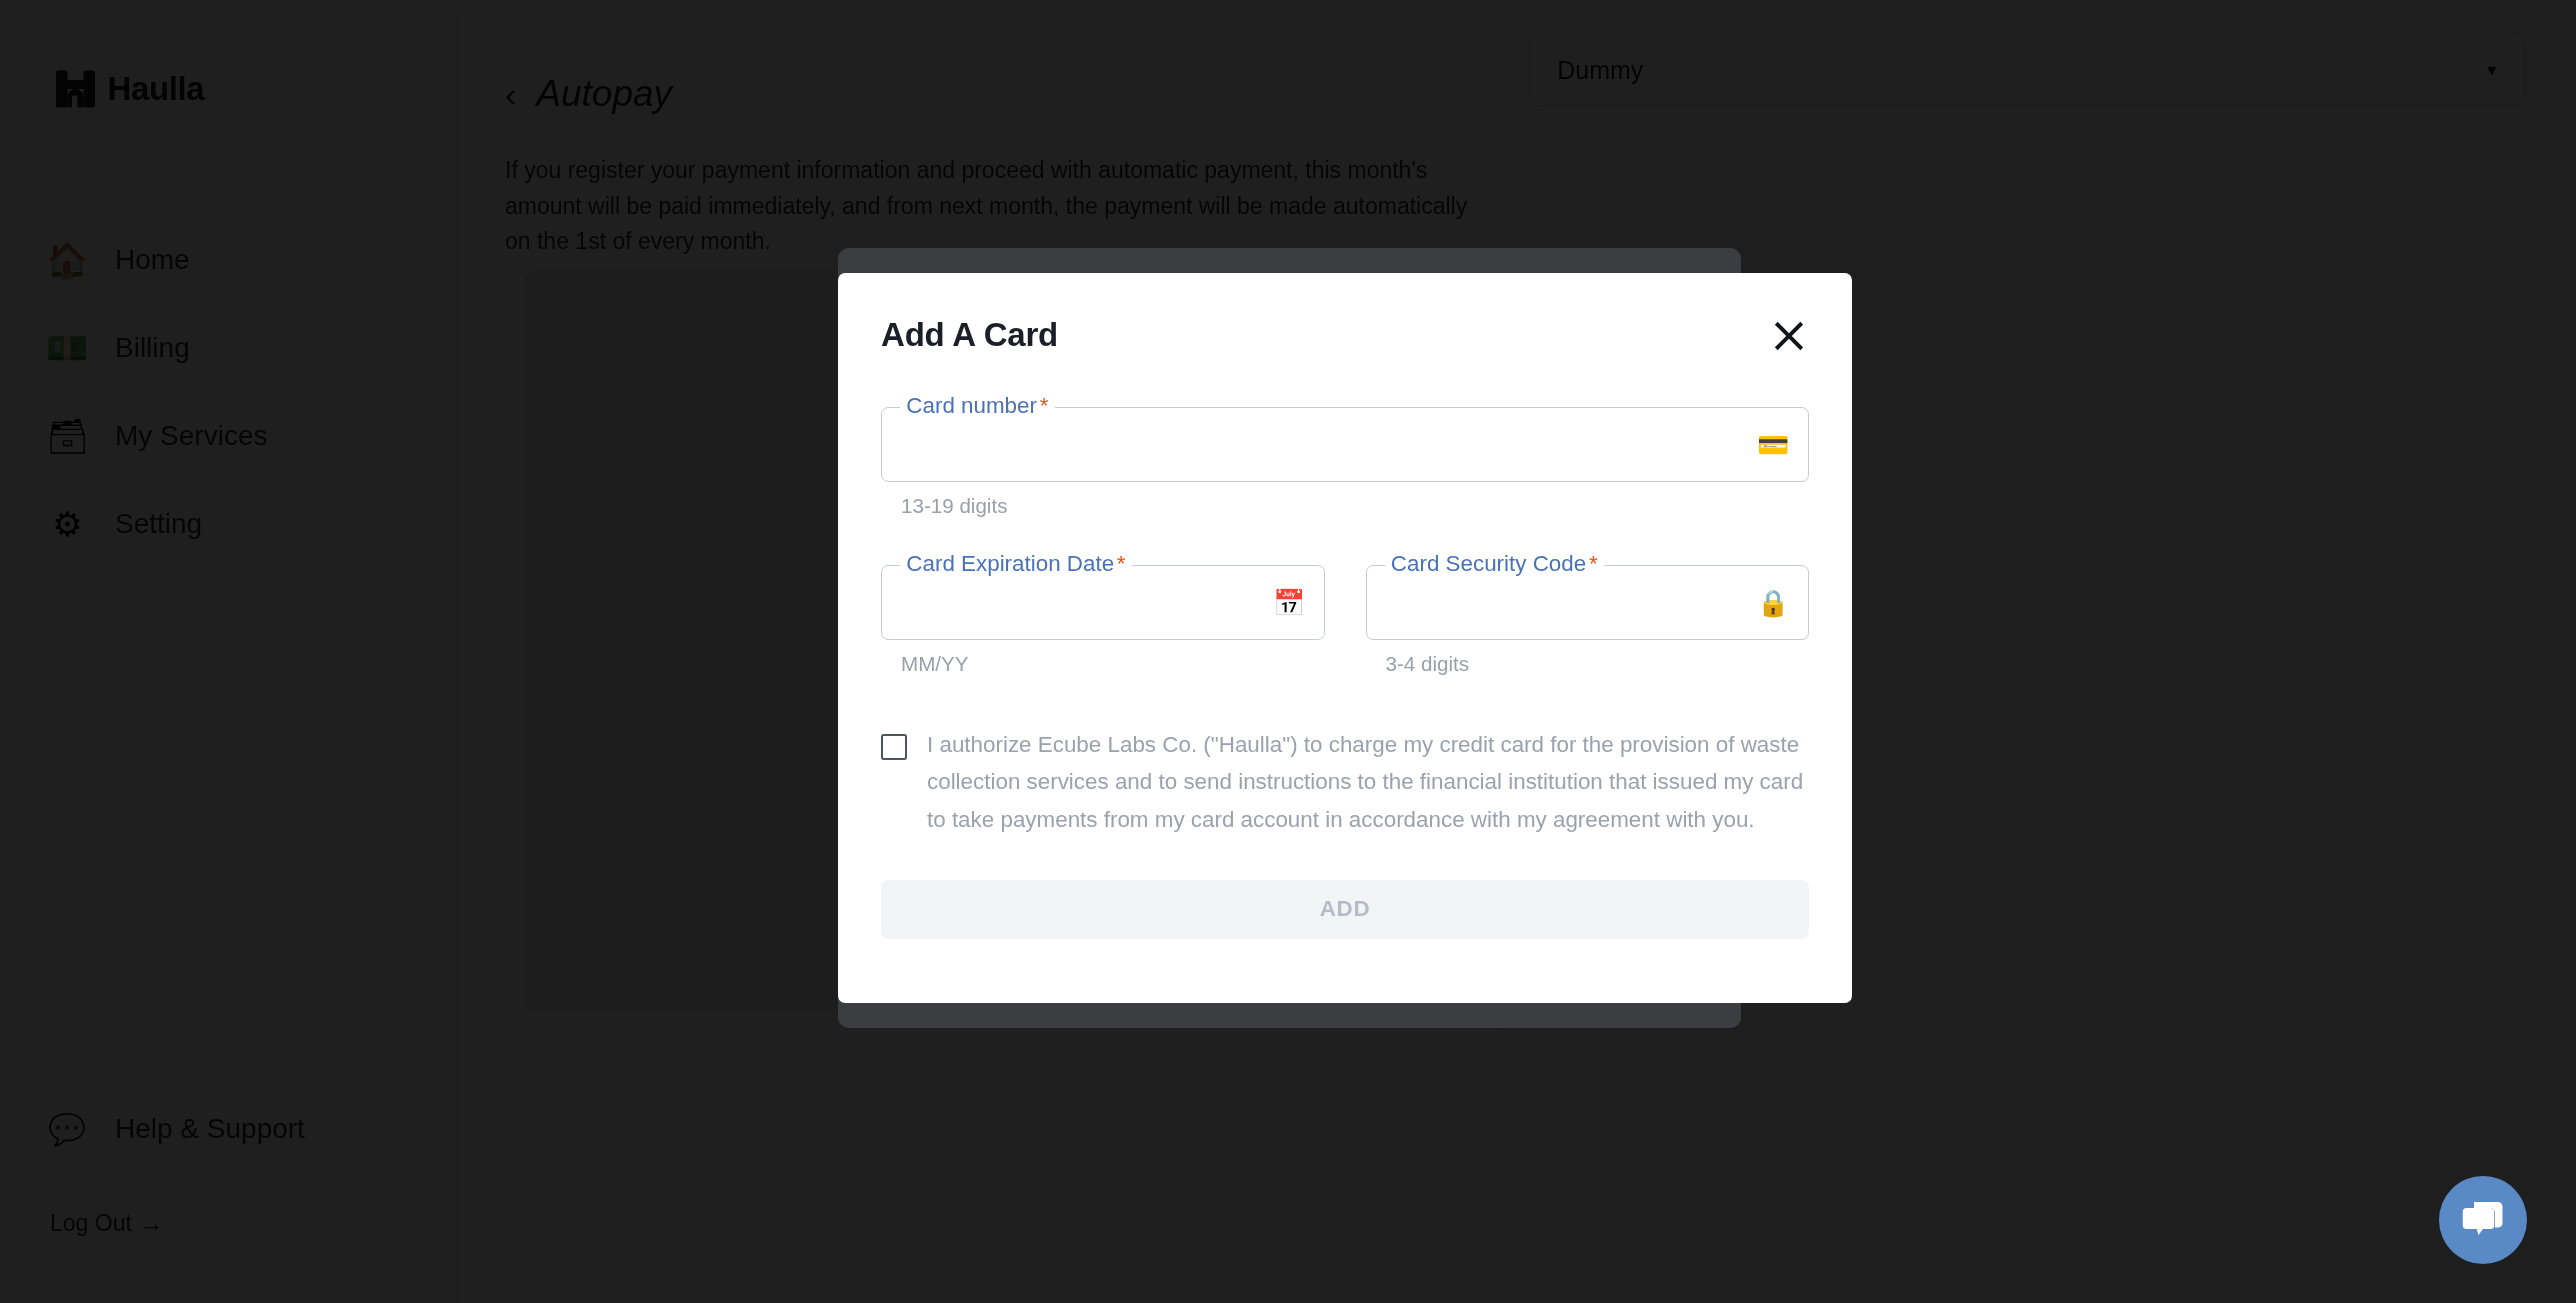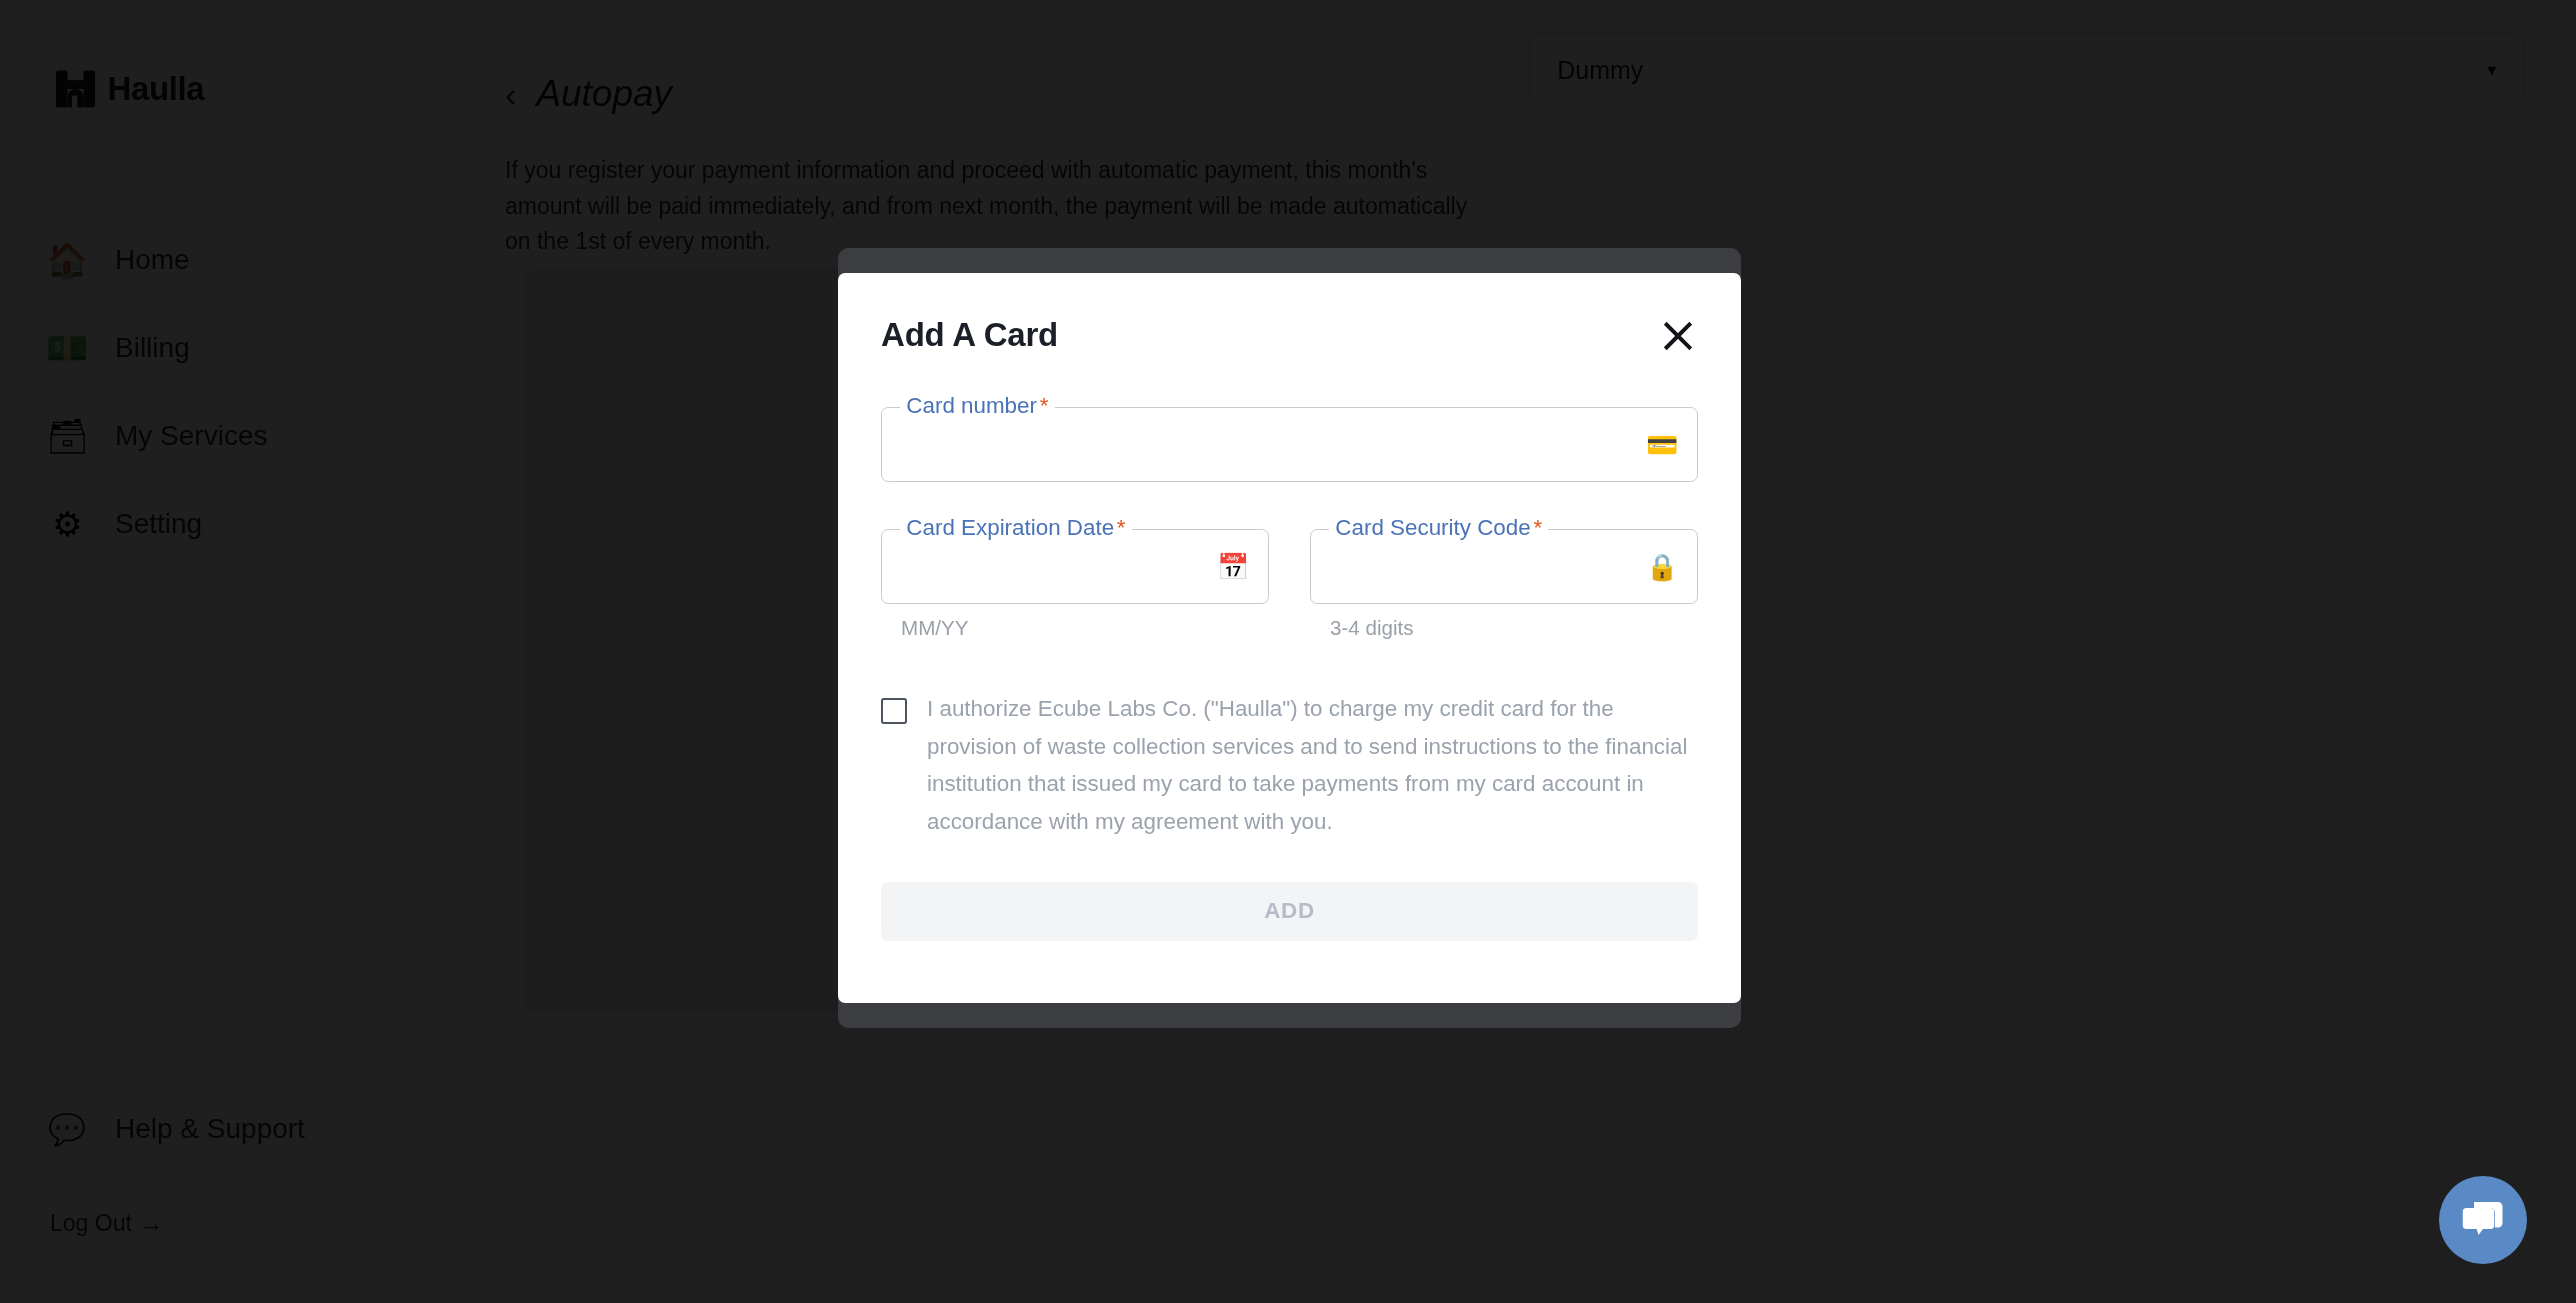--- a/index.html
+++ b/index.html
@@ -118,21 +118,21 @@
   .modal-backcard {
     position: absolute;
     left: 0; top: -25px;
     width: 903px; height: 780px;
     background: #3b3d40;
     border-radius: 10.8px;
   }
   .modal {
     position: absolute;
     left: 0; top: 0;
-    width: 903px; height: 730px;
+    width: 1014px; height: 730px;
     background: #ffffff;
     border-radius: 7.2px;
     padding: 43px 43px 0 43px;
   }
 
   .modal-header { display: flex; align-items: flex-start; justify-content: space-between; }
   .modal-title { font-size: 33px; font-weight: 700; color: #1b1f27; letter-spacing: -0.2px; }
   .modal-close {
     width: 47px; height: 47px;
     display: flex; align-items: center; justify-content: center;
@@ -291,20 +291,21 @@
           </svg>
         </div>
       </div>
 
       <div class="field">
         <div class="field-box">
           <span class="field-legend"><span>Card number</span><span class="req-star">*</span></span>
           <input class="field-input" type="text" placeholder="" style="">
           <span class="field-adornment">💳</span>
         </div>
+        <div class="field-hint">13-19 digits</div>
       </div>
 
       <div class="row-2">
         <div class="col">
           <div class="field">
             <div class="field-box">
               <span class="field-legend"><span>Card Expiration Date</span><span class="req-star">*</span></span>
               <input class="field-input" type="text" placeholder="" style="">
               <span class="field-adornment">📅</span>
             </div>

